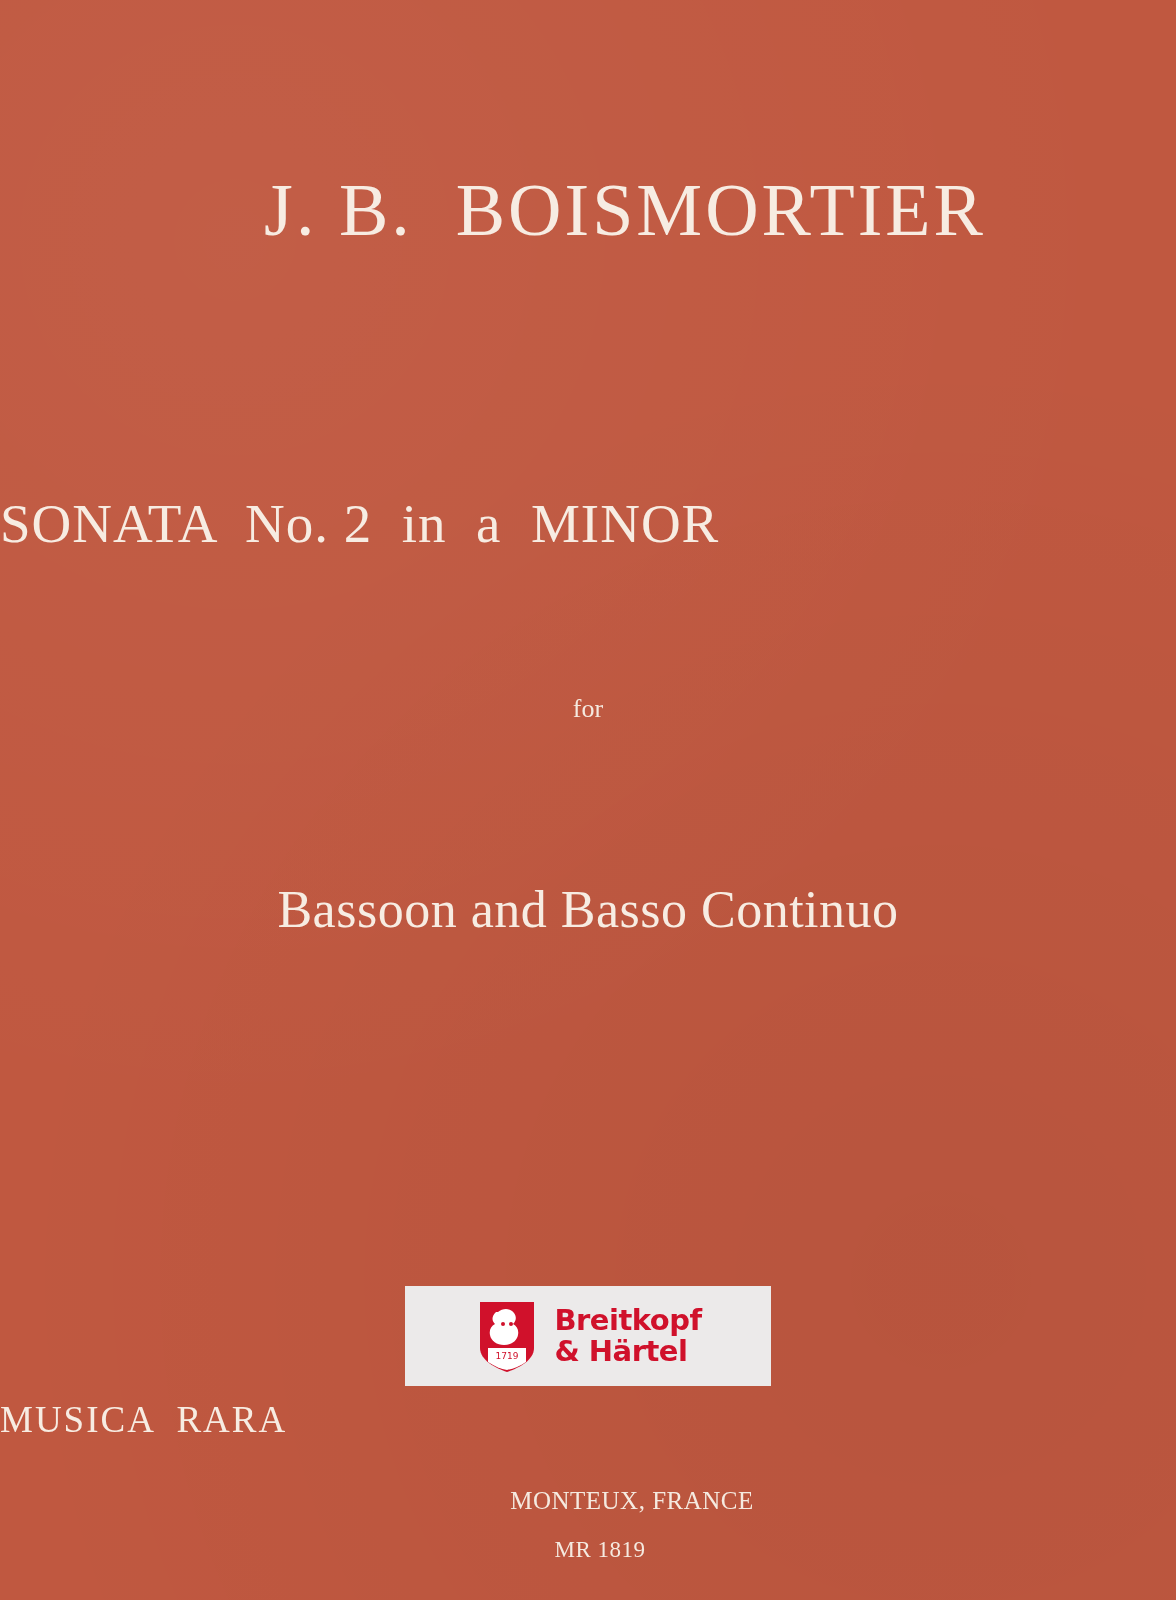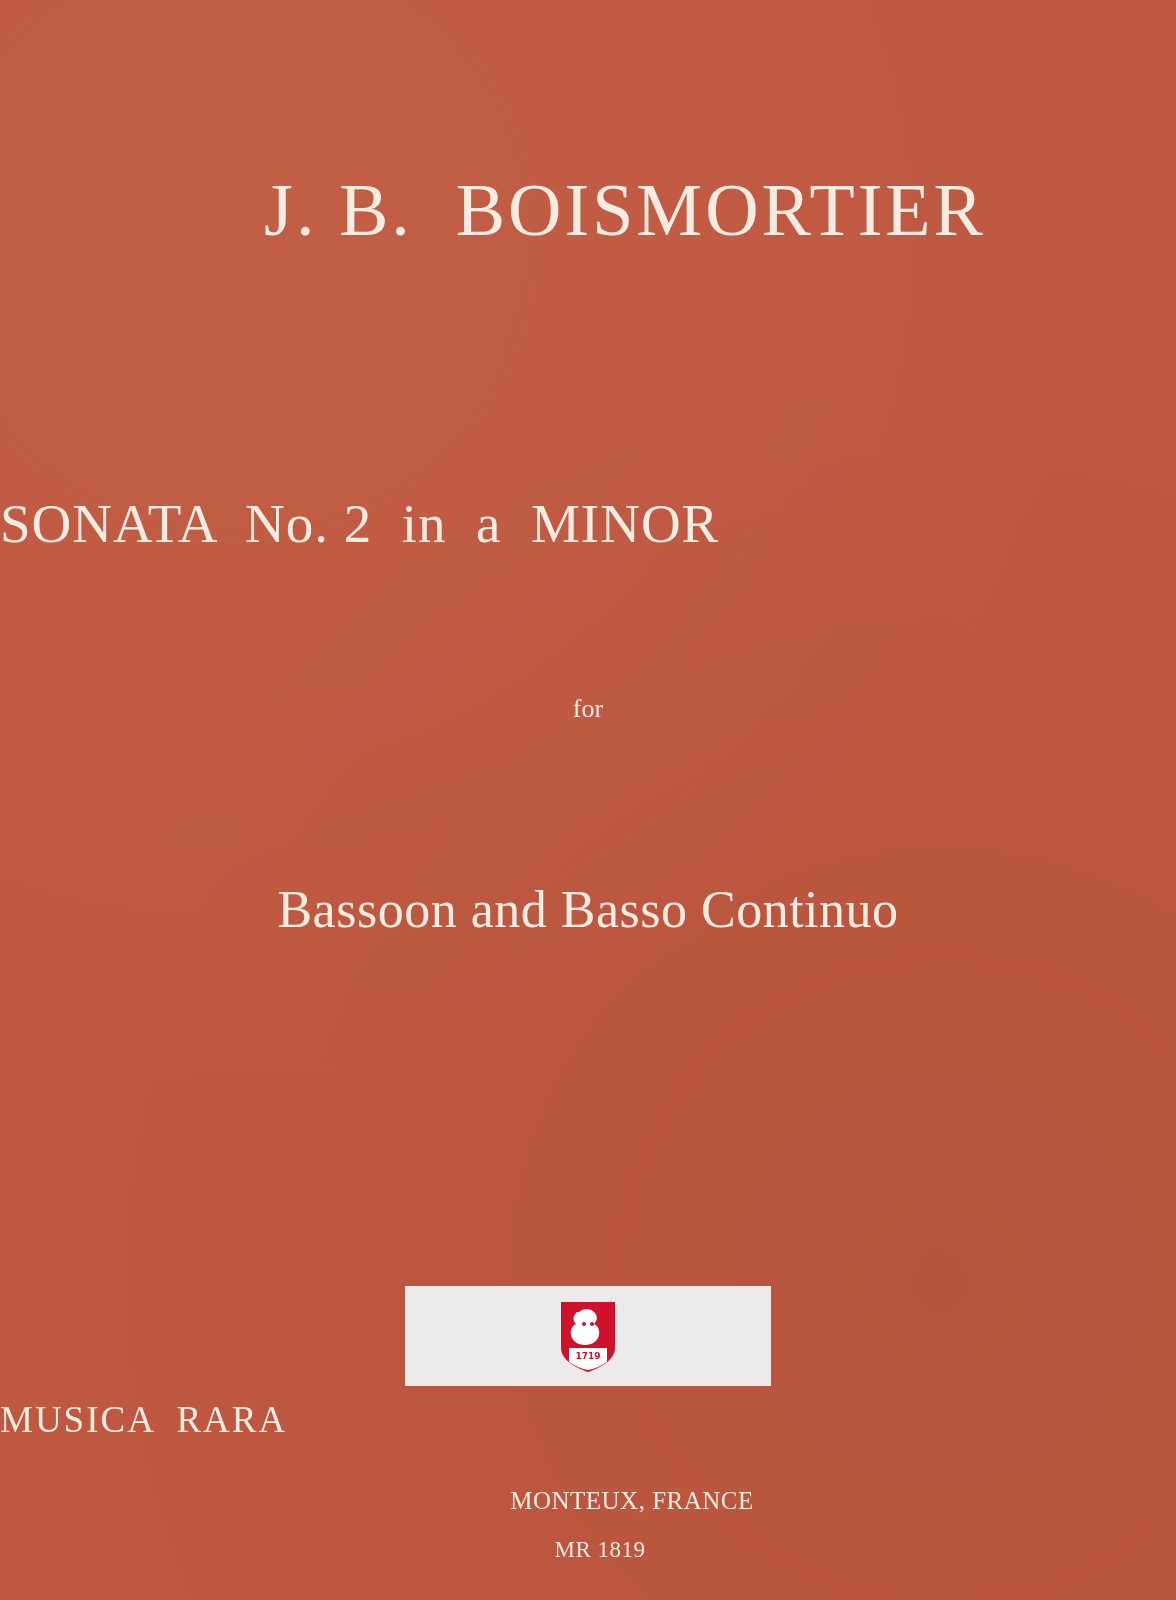--- a/index.html
+++ b/index.html
@@ -77,21 +77,20 @@
     display: flex;
     align-items: center;
     justify-content: center;
     gap: 14px;
   }
   .logo-mark {
     width: 66px;
     height: 76px;
     position: relative;
     flex: 0 0 auto;
-    font-weight: bold;
   }
   .logo-mark svg { display: block; }
   .logo-text {
     color: #d0112b;
     font-family: "DejaVu Sans", sans-serif;
     font-weight: bold;
     font-size: 29px;
     line-height: 1.08;
     letter-spacing: -0.5px;
     text-align: left;
@@ -147,20 +146,24 @@
     <span class="logo-mark">
       <svg width="66" height="76" viewBox="0 0 66 76" xmlns="http://www.w3.org/2000/svg">
         <path d="M6 4 H60 V50 C60 62 45 70 33 74 C21 70 6 62 6 50 Z" fill="#d0112b"></path>
         <path d="M24 14 c5 -4 12 -4 16 1 c3 4 2 8 -1 11 c4 2 6 6 5 11 c-1 6 -7 10 -14 10 c-7 0 -13 -4 -14 -10 c-1 -5 1 -9 5 -11 c-3 -3 -4 -7 1 -12 z" fill="#ffffff"></path>
         <circle cx="29" cy="26" r="2" fill="#d0112b"></circle>
         <circle cx="37" cy="26" r="2" fill="#d0112b"></circle>
         <path d="M14 50 H52 V64 C46 68 39 71 33 72 C27 71 20 68 14 64 Z" fill="#ffffff"></path>
         <text x="33" y="61" font-family="DejaVu Sans, sans-serif" font-size="9" fill="#d0112b" text-anchor="middle">1719</text>
       </svg>
     </span>
+    <span class="logo-text">
+      <span>Breitkopf</span><br>
+      <span>&amp; Härtel</span>
+    </span>
   </div>
 
   <div class="publisher">MUSICA  RARA</div>
 
   <div class="city">MONTEUX, FRANCE</div>
 
   <div class="platenumber">MR 1819</div>
 
 </div>
 

